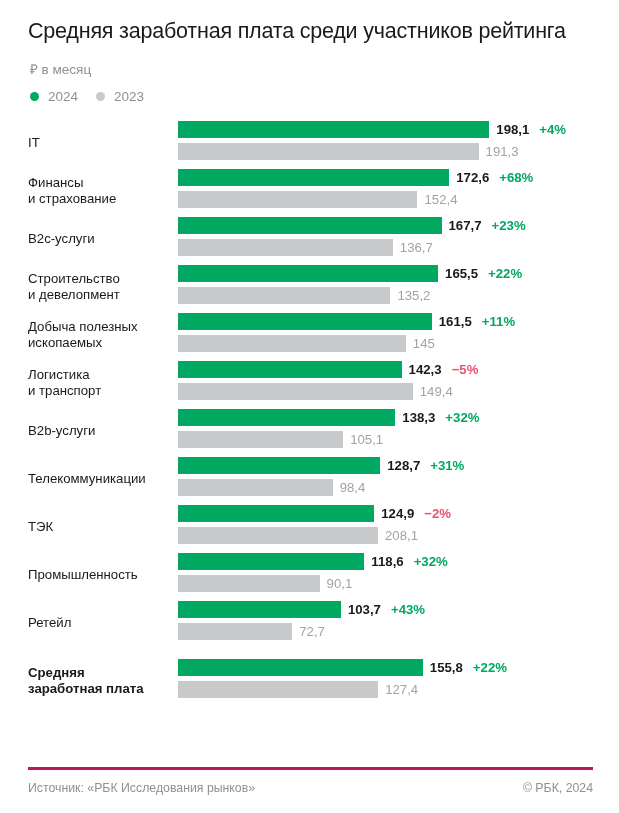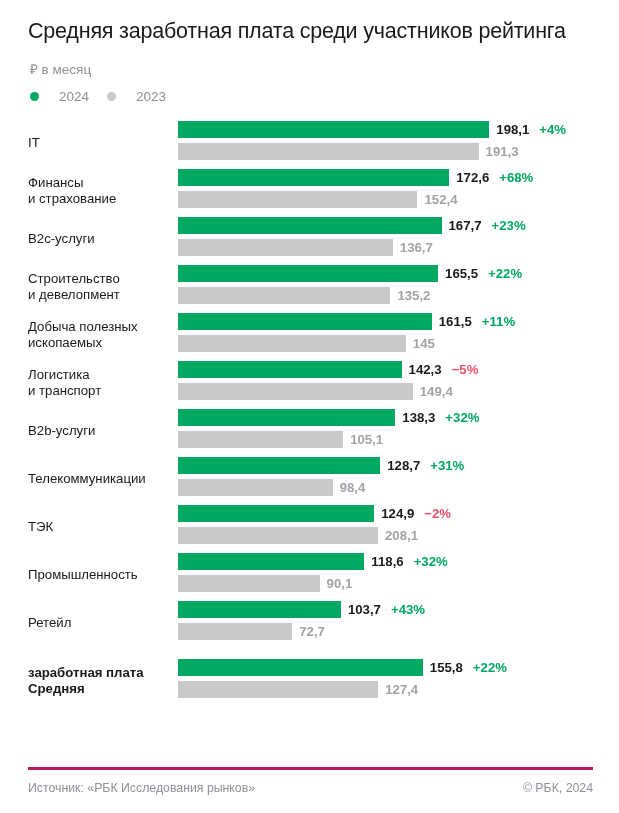--- a/index.html
+++ b/index.html
@@ -37,21 +37,21 @@
   }
   .legend {
     display: flex;
     align-items: center;
     gap: 18px;
     margin: 0 0 16px 2px;
   }
   .legend-item {
     display: flex;
     align-items: center;
-    gap: 20px;
+    gap: 9px;
     font-size: 13.5px;
     color: #8d9196;
   }
   .legend-dot {
     width: 9px;
     height: 9px;
     border-radius: 50%;
     display: inline-block;
   }
   .chart {
@@ -106,21 +106,21 @@
     font-size: 13.2px;
     font-weight: bold;
     margin-left: 7px;
     white-space: nowrap;
   }
   .val-new {
     color: #1a1a1a;
   }
   .val-old {
     color: #a0a4a8;
-    font-weight: bold;
+    font-weight: normal;
   }
   .delta {
     font-size: 13.2px;
     font-weight: bold;
     margin-left: 10px;
     white-space: nowrap;
   }
   .delta.pos { color: #00a862; }
   .delta.neg { color: #e8546b; }
   .footer {
@@ -333,22 +333,22 @@
             <span class="delta pos">+43%</span>
           </div>
           <div class="barline">
             <div class="bar bar-old" style="width: 114.243px; background: rgb(200, 201, 202);"></div>
             <span class="val val-old">72,7</span>
           </div>
         </div>
       </div>
       <div class="row total">
         <div class="cat">
+          <div>Средняя</div>
           <div>заработная плата</div>
-          <div>Средняя</div>
         </div>
         <div class="bars">
           <div class="barline">
             <div class="bar bar-new" style="width: 244.829px; background: rgb(0, 168, 98);"></div>
             <span class="val val-new">155,8</span>
             <span class="delta pos">+22%</span>
           </div>
           <div class="barline">
             <div class="bar bar-old" style="width: 200.2px; background: rgb(200, 201, 202);"></div>
             <span class="val val-old">127,4</span>

